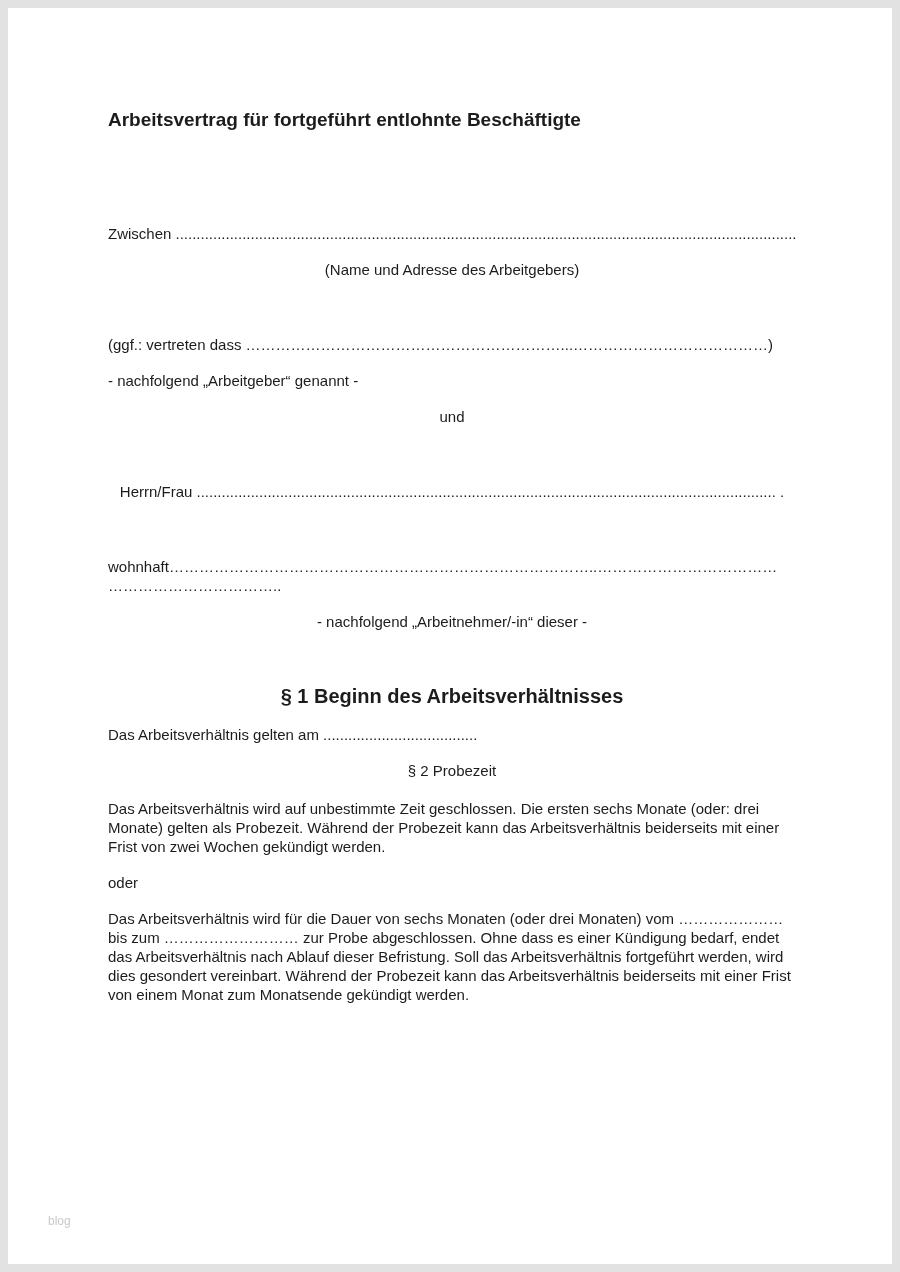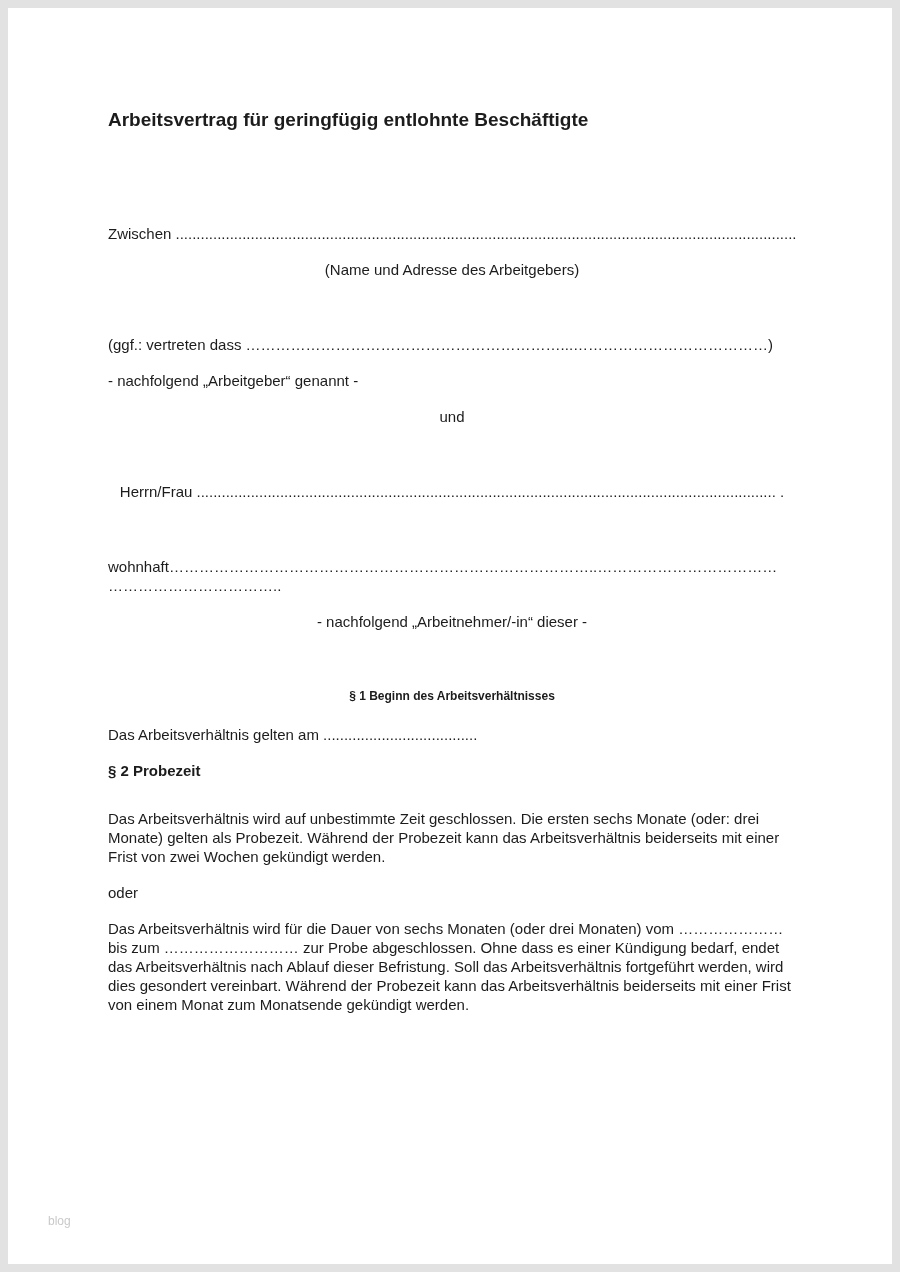--- a/index.html
+++ b/index.html
@@ -40,46 +40,47 @@
   }
   .single {
     white-space: nowrap;
     overflow: hidden;
   }
   .mb-lg { margin-bottom: 56px; text-align: center; }
   .para { margin: 0 0 17px 0; }
   .center-heading {
     text-align: center;
     font-weight: bold;
-    font-size: 12px;
+    font-size: 20px;
     line-height: 19px;
     margin: 0 0 19px 0;
   }
   .sub-heading {
-    font-weight: bold;
+    font-weight: normal;
     font-size: 15px;
     line-height: 19px;
-    margin: 0 0 29px 0;
+    margin: 0 0 19px 0;
+    text-align: center;
   }
   .wrap-line { display: block; white-space: nowrap; overflow: hidden; }
   .watermark {
     position: absolute;
     left: 40px;
     bottom: 36px;
     font-size: 12px;
     color: #c9c9c9;
   }
 </style>
 </head>
 <body>
 
 <div class="canvas">
   <div class="page">
 
-    <h1 class="doc-title">Arbeitsvertrag für geringfügig entlohnte Beschäftigte</h1>
+    <h1 class="doc-title">Arbeitsvertrag für fortgeführt entlohnte Beschäftigte</h1>
 
     <p class="single">Zwischen .............................................................................................................................................................</p>
 
     <p class="single mb-lg">(Name und Adresse des Arbeitgebers)</p>
 
     <p class="single">(ggf.: vertreten dass ………………………………………………………...…………………………………)</p>
 
     <p class="single">- nachfolgend „Arbeitgeber“ genannt -</p>
 
     <p class="single mb-lg">und</p>

